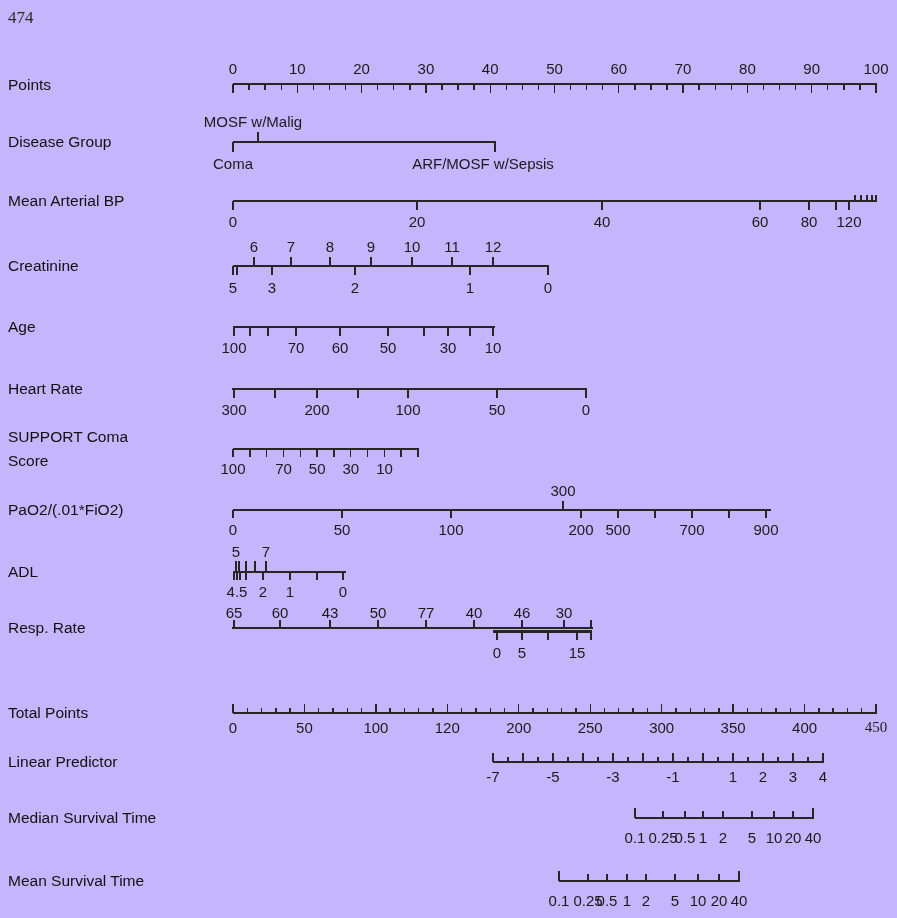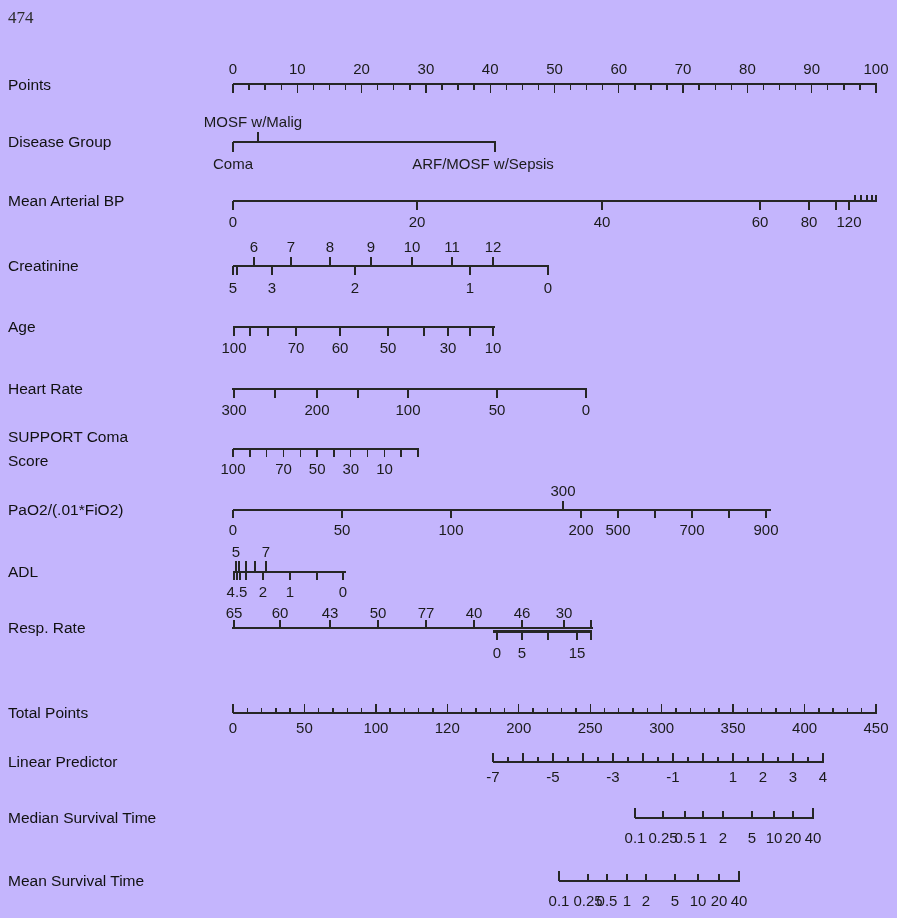--- a/index.html
+++ b/index.html
@@ -325,21 +325,21 @@
       <div class="ticklabel" style="left: 518.8px; top: 720px;">200</div>
       <div class="tick" style="left: 589.5px; top: 704px; width: 1.4px; height: 9px;"></div>
       <div class="ticklabel" style="left: 590.2px; top: 720px;">250</div>
       <div class="tick" style="left: 661px; top: 704px; width: 1.4px; height: 9px;"></div>
       <div class="ticklabel" style="left: 661.7px; top: 720px;">300</div>
       <div class="tick" style="left: 732.4px; top: 704px; width: 1.4px; height: 9px;"></div>
       <div class="ticklabel" style="left: 733.1px; top: 720px;">350</div>
       <div class="tick" style="left: 803.9px; top: 704px; width: 1.4px; height: 9px;"></div>
       <div class="ticklabel" style="left: 804.6px; top: 720px;">400</div>
       <div class="tick" style="left: 875.3px; top: 704px; width: 1.4px; height: 9px;"></div>
-      <div class="ticklabel" style="left: 876px; top: 720px;">450</div>
+      <div class="ticklabel" style="left: 876px; top: 720px; font-family: Liberation Serif, serif;">450</div>
       <div class="line" style="left: 493px; top: 761.2px; width: 331.4px; height: 1.6px;"></div>
       <div class="rowlabel" style="left: 8px; top: 753px;">Linear Predictor</div>
       <div class="tick" style="left: 492.3px; top: 757px; width: 1.4px; height: 5px;"></div>
       <div class="tick" style="left: 507.3px; top: 757px; width: 1.4px; height: 5px;"></div>
       <div class="tick" style="left: 522.3px; top: 757px; width: 1.4px; height: 5px;"></div>
       <div class="tick" style="left: 537.3px; top: 757px; width: 1.4px; height: 5px;"></div>
       <div class="tick" style="left: 552.3px; top: 757px; width: 1.4px; height: 5px;"></div>
       <div class="tick" style="left: 567.3px; top: 757px; width: 1.4px; height: 5px;"></div>
       <div class="tick" style="left: 582.3px; top: 757px; width: 1.4px; height: 5px;"></div>
       <div class="tick" style="left: 597.3px; top: 757px; width: 1.4px; height: 5px;"></div>

